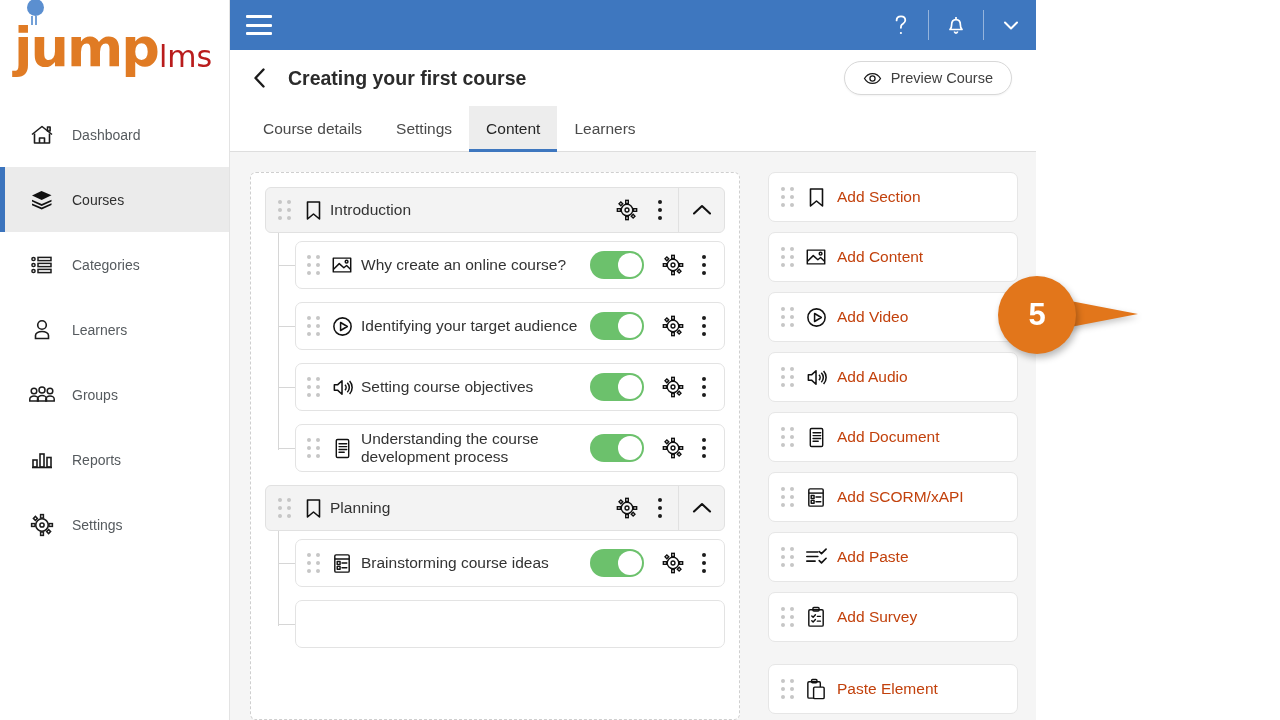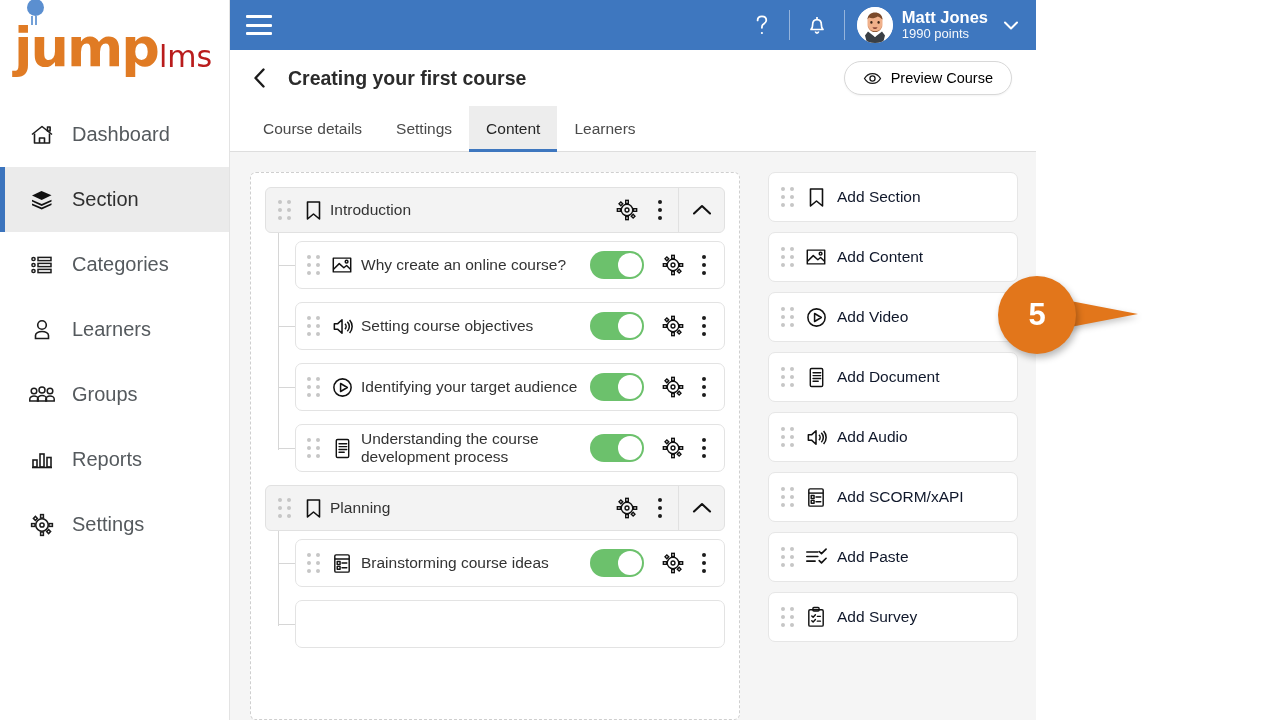--- a/index.html
+++ b/index.html
@@ -43,21 +43,21 @@
     position: absolute; width: 2px; height: 9px; background: #5b8fd0; opacity: .85;
   }
   .logo-ticks i:nth-child(1) { left: 1px; }
   .logo-ticks i:nth-child(2) { left: 5px; }
 
   .nav { padding-top: 6px; }
   .nav-item {
     display: flex; align-items: center; gap: 16px;
     height: 65px; padding-left: 23px;
     border-left: 5px solid transparent;
-    color: #555a5e; font-size: 20px;
+    color: #555a5e; font-size: 14px;
     cursor: pointer;
   }
   .nav-item .ico { width: 28px; height: 28px; display: flex; align-items: center; justify-content: center; color: #1c1c1c; }
   .nav-item.active {
     background: #ebebeb;
     border-left-color: #3c74bd;
   }
   .nav-item.active .label { color: #2f2f2f; }
 
   
@@ -86,21 +86,21 @@
   
   .page-head {
     background: #fff; height: 56px; display: flex; align-items: center;
     padding: 0 24px 0 16px; gap: 14px; flex: 0 0 56px;
   }
   .back-btn { width: 28px; height: 28px; display: flex; align-items: center; justify-content: center; cursor: pointer; color: #1b1b1b; }
   .page-title { font-size: 19.5px; font-weight: 700; color: #2b2b2b; flex: 1; }
   .preview-btn {
     display: flex; align-items: center; gap: 9px;
     background: #fff; border: 1px solid #d8d8d8; border-radius: 20px;
-    height: 34px; padding: 0 18px; font-size: 14.5px; color: #000000; cursor: pointer;
+    height: 34px; padding: 0 18px; font-size: 14.5px; color: #404040; cursor: pointer;
     box-shadow: 0 1px 2px rgba(0,0,0,.05);
   }
 
   
   .tabs {
     background: #fff; height: 46px; display: flex; align-items: stretch;
     padding-left: 16px; border-bottom: 1px solid #dedede; flex: 0 0 46px;
   }
   .tab {
     display: flex; align-items: center; padding: 0 17px;
@@ -167,21 +167,21 @@
   .kebab { width: 28px; height: 34px; display: flex; flex-direction: column; align-items: center; justify-content: center; gap: 4px; cursor: pointer; flex: 0 0 28px; }
   .kebab i { width: 4px; height: 4px; border-radius: 50%; background: #1c1c1c; display: block; }
 
   
   .rail { width: 250px; flex: 0 0 250px; }
   .rail-item {
     display: flex; align-items: center; height: 50px;
     background: #fff; border: 1px solid #e6e6e6; border-radius: 7px;
     margin-bottom: 10px; padding-left: 12px; cursor: pointer;
   }
-  .rail-item .rail-label { font-size: 15.5px; color: #0f172a; margin-left: 4px; }
+  .rail-item .rail-label { font-size: 15.5px; color: #c2410c; margin-left: 4px; }
   .rail-gap { height: 12px; }
 
   
   .callout { position: absolute; left: 768px; top: 276px; width: 140px; height: 78px; pointer-events: none; z-index: 40; }
   .callout .bubble {
     position: absolute; left: 0; top: 0; width: 78px; height: 78px; border-radius: 50%;
     background: #e2761b;
     display: flex; align-items: center; justify-content: center;
     color: #fff; font-size: 31px; font-weight: 700;
     box-shadow: 2px 4px 7px rgba(0,0,0,.28);
@@ -229,21 +229,21 @@
       </div>
 
       <div class="nav-item active">
         <span class="ico">
           <svg width="26" height="26" viewBox="0 0 26 26">
             <path d="M3 8.5 12.5 4l10 4.3-9.8 4.6z" fill="#111"></path>
             <path d="M3 12.8 12.7 17l9.8-4.3v1.8L12.7 19 3 14.6z" fill="#111"></path>
             <path d="M3 16.4 12.7 20.6l9.8-4.3v1.8L12.7 22.6 3 18.2z" fill="#111"></path>
           </svg>
         </span>
-        <span class="label">Section</span>
+        <span class="label">Courses</span>
       </div>
 
       <div class="nav-item">
         <span class="ico">
           <svg width="26" height="26" viewBox="0 0 26 26" stroke="#1c1c1c" stroke-width="1.5">
             <circle cx="4.5" cy="7" r="1.6" fill="none"></circle>
               <circle cx="4.5" cy="13" r="1.6" fill="none"></circle>
               <circle cx="4.5" cy="19" r="1.6" fill="none"></circle>
             <rect x="9" y="5.4" width="13" height="3.2" fill="none"></rect>
             <rect x="9" y="11.4" width="13" height="3.2" fill="none"></rect>
@@ -325,40 +325,20 @@
         </div>
         <div class="divider-v"></div>
         <div class="top-ico">
           <svg width="22" height="24" viewBox="0 0 22 24" fill="none" stroke="#fff" stroke-width="1.7" stroke-linejoin="round">
             <path d="M5 16.5c1.3-1 1.6-2.6 1.6-4.6 0-3 1.6-5.2 4.4-5.2s4.4 2.2 4.4 5.2c0 2 .3 3.6 1.6 4.6z"></path>
             <path d="M11 4v2.5"></path>
               <path d="M9.3 18.6c.3.9.9 1.5 1.7 1.5s1.4-.6 1.7-1.5"></path>
           </svg>
         </div>
         <div class="divider-v"></div>
-        <div class="user">
-          <div class="avatar">
-            <svg width="36" height="36" viewBox="0 0 36 36">
-              <circle cx="18" cy="18" r="18" fill="#fff"></circle>
-              <path d="M18 30c-5 0-8.2 2-9.4 4.2h18.8C26.2 32 23 30 18 30z" fill="#ffffff"></path>
-              <path d="M11 24.5 18 30l7-5.5 3 4-2 7.5H10l-2-7.5z" fill="#3a3f45"></path>
-              <path d="M14.5 24.5 18 30l3.5-5.5z" fill="#fff"></path>
-              <path d="M10.5 13.5c0-4.4 3.2-7.6 7.5-7.6s7.5 3.2 7.5 7.6v4.2c0 4.1-3.2 7.2-7.5 7.2s-7.5-3.1-7.5-7.2z" fill="#f0b08a"></path>
-              <path d="M10.4 12.6c.3-4.5 3.5-7 7.6-7s7.3 2.5 7.6 7c-1.5-1.4-3-2.6-4.9-3.2-2.6 2-6.3 2.2-8.6 1.2-.7.6-1.3 1.3-1.7 2z" fill="#7b4a2a"></path>
-              <path d="M11.2 18.8c.4 3.6 3.2 6.3 6.8 6.3s6.4-2.7 6.8-6.3c-.6 2.8-1.9 4.3-3.2 4.8-1 .4-2.3.6-3.6.6s-2.6-.2-3.6-.6c-1.3-.5-2.6-2-3.2-4.8z" fill="#7b4a2a"></path>
-              <ellipse cx="14.4" cy="15.4" rx="1.15" ry="1.3" fill="#3b2417"></ellipse>
-              <ellipse cx="21.6" cy="15.4" rx="1.15" ry="1.3" fill="#3b2417"></ellipse>
-              <path d="M15.6 20.2h4.8c0 1.1-1.1 1.9-2.4 1.9s-2.4-.8-2.4-1.9z" fill="#8c4a3a"></path>
-            </svg>
-          </div>
-          <div class="user-meta">
-            <div class="user-name">Matt Jones</div>
-            <div class="user-pts">1990 points</div>
-          </div>
-        </div>
         <div class="chev-down">
           <svg width="22" height="22" viewBox="0 0 22 22" fill="none" stroke="#fff" stroke-width="2" stroke-linecap="round" stroke-linejoin="round">
             <path d="M5 8.5 11 14.5 17 8.5"></path>
           </svg>
         </div>
       </div>
     </header>
 
     <div class="page-head">
       <div class="back-btn">
@@ -487,27 +467,25 @@
                 <span class="drag">
                     <i></i>
                     <i></i>
                     <i></i>
                     <i></i>
                     <i></i>
                     <i></i>
                   </span>
                 <span class="icon-slot">
                   <svg width="23" height="23" viewBox="0 0 24 24" fill="none" stroke="#111" stroke-width="1.6" stroke-linejoin="round">
-                    <path d="M3.5 9.2h3.3L11.5 5v14L6.8 14.8H3.5z"></path>
-                    <path d="M14.6 9.2a4 4 0 0 1 0 5.6"></path>
-                      <path d="M17 7a7 7 0 0 1 0 10"></path>
-                      <path d="M19.4 5.2a10 10 0 0 1 0 13.6"></path>
-                  </svg>
-                </span>
-                <span class="item-title">Setting course objectives</span>
+                    <circle cx="12" cy="12" r="9"></circle>
+                      <path d="M10 7.8 17 12l-7 4.2z"></path>
+                  </svg>
+                </span>
+                <span class="item-title">Identifying your target audience</span>
                 <span class="toggle">
                     <span class="knob"></span>
                   </span>
                 <span class="gear-btn">
                   <svg width="26" height="26" viewBox="0 0 28 28" fill="none" stroke="#111" stroke-width="1.5">
                     <circle cx="14" cy="14" r="6.2"></circle>
                       <circle cx="14" cy="14" r="2.1"></circle>
                     <rect x="12.6" y="3.6" width="2.8" height="3.4"></rect>
                       <rect x="12.6" y="21" width="2.8" height="3.4"></rect>
                     <rect x="3.6" y="12.6" width="3.4" height="2.8"></rect>
@@ -529,25 +507,27 @@
                 <span class="drag">
                     <i></i>
                     <i></i>
                     <i></i>
                     <i></i>
                     <i></i>
                     <i></i>
                   </span>
                 <span class="icon-slot">
                   <svg width="23" height="23" viewBox="0 0 24 24" fill="none" stroke="#111" stroke-width="1.6" stroke-linejoin="round">
-                    <circle cx="12" cy="12" r="9"></circle>
-                      <path d="M10 7.8 17 12l-7 4.2z"></path>
-                  </svg>
-                </span>
-                <span class="item-title">Identifying your target audience</span>
+                    <path d="M3.5 9.2h3.3L11.5 5v14L6.8 14.8H3.5z"></path>
+                    <path d="M14.6 9.2a4 4 0 0 1 0 5.6"></path>
+                      <path d="M17 7a7 7 0 0 1 0 10"></path>
+                      <path d="M19.4 5.2a10 10 0 0 1 0 13.6"></path>
+                  </svg>
+                </span>
+                <span class="item-title">Setting course objectives</span>
                 <span class="toggle">
                     <span class="knob"></span>
                   </span>
                 <span class="gear-btn">
                   <svg width="26" height="26" viewBox="0 0 28 28" fill="none" stroke="#111" stroke-width="1.5">
                     <circle cx="14" cy="14" r="6.2"></circle>
                       <circle cx="14" cy="14" r="2.1"></circle>
                     <rect x="12.6" y="3.6" width="2.8" height="3.4"></rect>
                       <rect x="12.6" y="21" width="2.8" height="3.4"></rect>
                     <rect x="3.6" y="12.6" width="3.4" height="2.8"></rect>
@@ -758,46 +738,46 @@
         <div class="rail-item">
           <span class="drag">
               <i></i>
               <i></i>
               <i></i>
               <i></i>
               <i></i>
               <i></i>
             </span>
           <span class="icon-slot">
-            <svg width="21" height="23" viewBox="0 0 22 24" fill="none" stroke="#111" stroke-width="1.5" stroke-linejoin="round">
-              <rect x="4.5" y="2.5" width="13" height="19" rx="1.4"></rect>
-                <path d="M7.4 7h8M7.4 10h8M7.4 13h8M7.4 16h5.4" stroke-linecap="round"></path>
-            </svg>
-          </span>
-          <span class="rail-label">Add Document</span>
-        </div>
-
-        <div class="rail-item">
-          <span class="drag">
-              <i></i>
-              <i></i>
-              <i></i>
-              <i></i>
-              <i></i>
-              <i></i>
-            </span>
-          <span class="icon-slot">
             <svg width="23" height="23" viewBox="0 0 24 24" fill="none" stroke="#111" stroke-width="1.6" stroke-linejoin="round">
               <path d="M3.5 9.2h3.3L11.5 5v14L6.8 14.8H3.5z"></path>
                 <path d="M14.6 9.2a4 4 0 0 1 0 5.6"></path>
                 <path d="M17 7a7 7 0 0 1 0 10"></path>
                 <path d="M19.4 5.2a10 10 0 0 1 0 13.6"></path>
             </svg>
           </span>
           <span class="rail-label">Add Audio</span>
+        </div>
+
+        <div class="rail-item">
+          <span class="drag">
+              <i></i>
+              <i></i>
+              <i></i>
+              <i></i>
+              <i></i>
+              <i></i>
+            </span>
+          <span class="icon-slot">
+            <svg width="21" height="23" viewBox="0 0 22 24" fill="none" stroke="#111" stroke-width="1.5" stroke-linejoin="round">
+              <rect x="4.5" y="2.5" width="13" height="19" rx="1.4"></rect>
+                <path d="M7.4 7h8M7.4 10h8M7.4 13h8M7.4 16h5.4" stroke-linecap="round"></path>
+            </svg>
+          </span>
+          <span class="rail-label">Add Document</span>
         </div>
 
         <div class="rail-item">
           <span class="drag">
               <i></i>
               <i></i>
               <i></i>
               <i></i>
               <i></i>
               <i></i>
@@ -848,20 +828,38 @@
               <rect x="7.8" y="1.6" width="6.4" height="3.6" rx="1"></rect>
               <path d="M6.6 10.4 8 11.8l2.4-2.6M6.6 15.4 8 16.8l2.4-2.6" stroke-linecap="round"></path>
               <path d="M12.4 10.8h3.2M12.4 15.8h3.2" stroke-linecap="round"></path>
             </svg>
           </span>
           <span class="rail-label">Add Survey</span>
         </div>
 
         <div class="rail-gap"></div>
 
+        <div class="rail-item">
+          <span class="drag">
+              <i></i>
+              <i></i>
+              <i></i>
+              <i></i>
+              <i></i>
+              <i></i>
+            </span>
+          <span class="icon-slot">
+            <svg width="22" height="23" viewBox="0 0 22 24" fill="none" stroke="#111" stroke-width="1.5" stroke-linejoin="round">
+              <rect x="2.5" y="4" width="13" height="17" rx="1.3"></rect>
+              <rect x="6.4" y="1.6" width="5.6" height="3.4" rx="1"></rect>
+              <rect x="8.5" y="9.5" width="11" height="12" rx="1.2" fill="#fff"></rect>
+            </svg>
+          </span>
+          <span class="rail-label">Paste Element</span>
+        </div>
 
       </aside>
 
     </div>
 
     <div class="callout">
       <div class="pointer"></div>
       <div class="bubble">5</div>
     </div>
 

